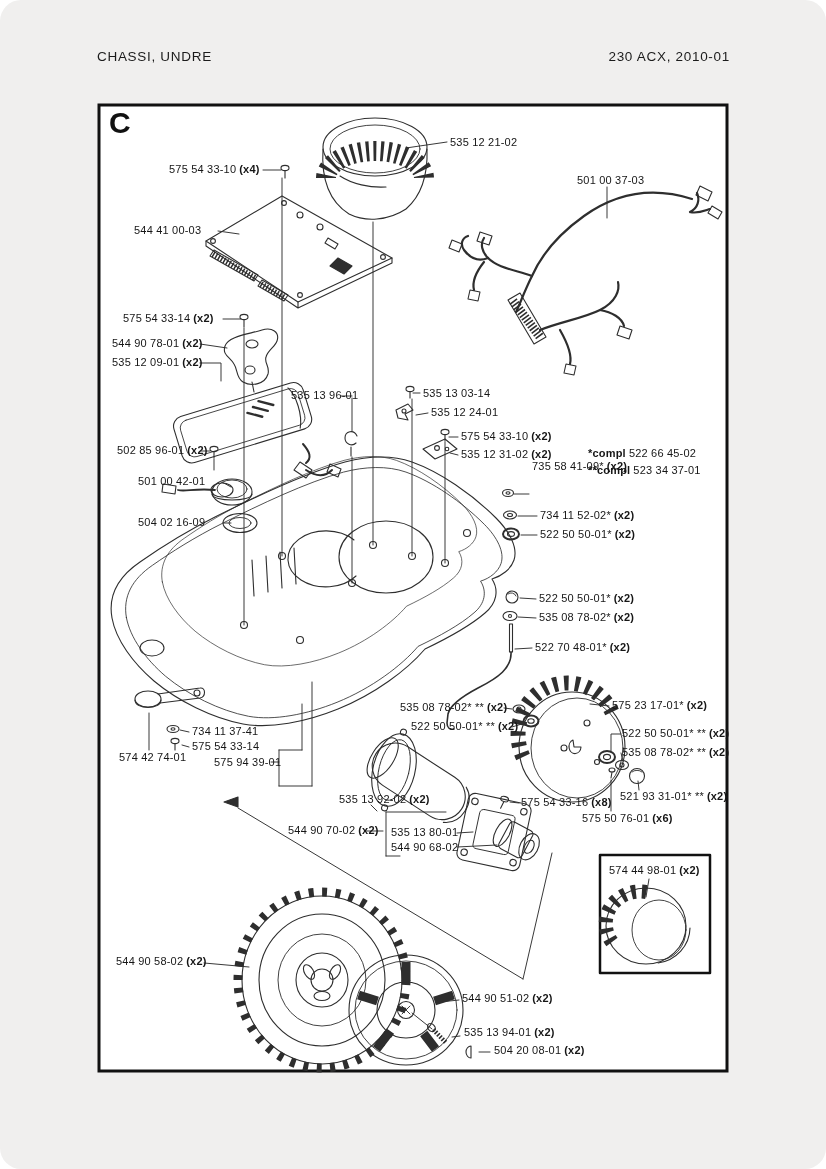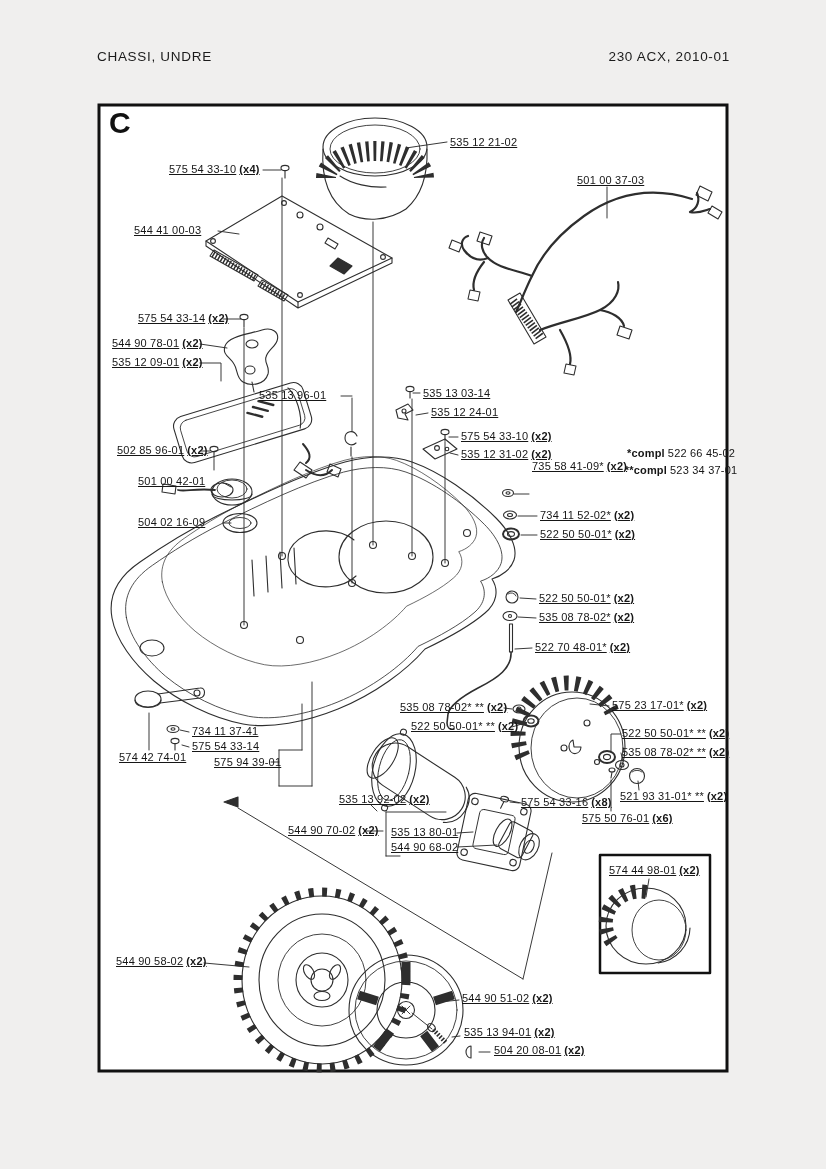--- a/index.html
+++ b/index.html
@@ -1,25 +1,25 @@
 <!DOCTYPE html>
 <html><head>
 <meta charset="utf-8">
 <style>
   html,body{margin:0;padding:0;}
   .page{position:relative;width:826px;height:1169px;background:#f0efee;overflow:hidden;
-        font-family:"Liberation Sans",sans-serif;color:#171717;}
+        font-family:"Liberation Sans",sans-serif;color:#171717;border-radius:21px;}
   svg.art{position:absolute;left:0;top:0;}
   .hdr{position:absolute;top:49px;font-size:13.5px;letter-spacing:.7px;color:#1b1b1b;white-space:nowrap;}
   .hdr.left{left:97px;}
   .hdr.right{right:96px;}
   .sec{position:absolute;left:109px;top:106px;font-size:30px;font-weight:700;color:#111;}
-  .lbl{position:absolute;white-space:nowrap;font-size:11px;line-height:13px;letter-spacing:.2px;color:#161616;text-decoration:underline;}
+  .lbl{position:absolute;white-space:nowrap;font-size:11px;line-height:13px;letter-spacing:.2px;color:#161616;}
   .lbl b{margin-left:3px;font-weight:700;}
-  .compl{position:absolute;left:616px;top:445px;width:130px;text-align:center;
+  .compl{position:absolute;left:588px;top:445px;width:130px;text-align:left;
          font-size:11px;line-height:17px;letter-spacing:.2px;color:#161616;}
   .compl b{font-weight:700;margin-right:3px;}
 </style>
 </head>
 <body>
 
 <div class="page">
 
   <svg class="art" width="826" height="1169" viewBox="0 0 826 1169">
 
@@ -329,24 +329,24 @@
 
   <div class="compl">
     <div><b>*compl</b><span>522 66 45-02</span></div>
     <div><b>**compl</b><span>523 34 37-01</span></div>
   </div>
 
   <div class="lbl" style="left:450px;top:136px"><span>535 12 21-02</span><b></b></div>
   <div class="lbl" style="left:169px;top:163px"><span>575 54 33-10</span><b>(x4)</b></div>
   <div class="lbl" style="left:577px;top:174px"><span>501 00 37-03</span><b></b></div>
   <div class="lbl" style="left:134px;top:224px"><span>544 41 00-03</span><b></b></div>
-  <div class="lbl" style="left:138px;top:312px"><span>575 54 33-14</span><b>(x2)</b></div>
+  <div class="lbl" style="left:123px;top:312px"><span>575 54 33-14</span><b>(x2)</b></div>
   <div class="lbl" style="left:112px;top:337px"><span>544 90 78-01</span><b>(x2)</b></div>
   <div class="lbl" style="left:112px;top:356px"><span>535 12 09-01</span><b>(x2)</b></div>
-  <div class="lbl" style="left:259px;top:389px"><span>535 13 96-01</span><b></b></div>
+  <div class="lbl" style="left:291px;top:389px"><span>535 13 96-01</span><b></b></div>
   <div class="lbl" style="left:423px;top:387px"><span>535 13 03-14</span><b></b></div>
   <div class="lbl" style="left:431px;top:406px"><span>535 12 24-01</span><b></b></div>
   <div class="lbl" style="left:461px;top:430px"><span>575 54 33-10</span><b>(x2)</b></div>
   <div class="lbl" style="left:461px;top:448px"><span>535 12 31-02</span><b>(x2)</b></div>
   <div class="lbl" style="left:532px;top:460px"><span>735 58 41-09*</span><b>(x2)</b></div>
   <div class="lbl" style="left:540px;top:509px"><span>734 11 52-02*</span><b>(x2)</b></div>
   <div class="lbl" style="left:540px;top:528px"><span>522 50 50-01*</span><b>(x2)</b></div>
   <div class="lbl" style="left:539px;top:592px"><span>522 50 50-01*</span><b>(x2)</b></div>
   <div class="lbl" style="left:539px;top:611px"><span>535 08 78-02*</span><b>(x2)</b></div>
   <div class="lbl" style="left:535px;top:641px"><span>522 70 48-01*</span><b>(x2)</b></div>

